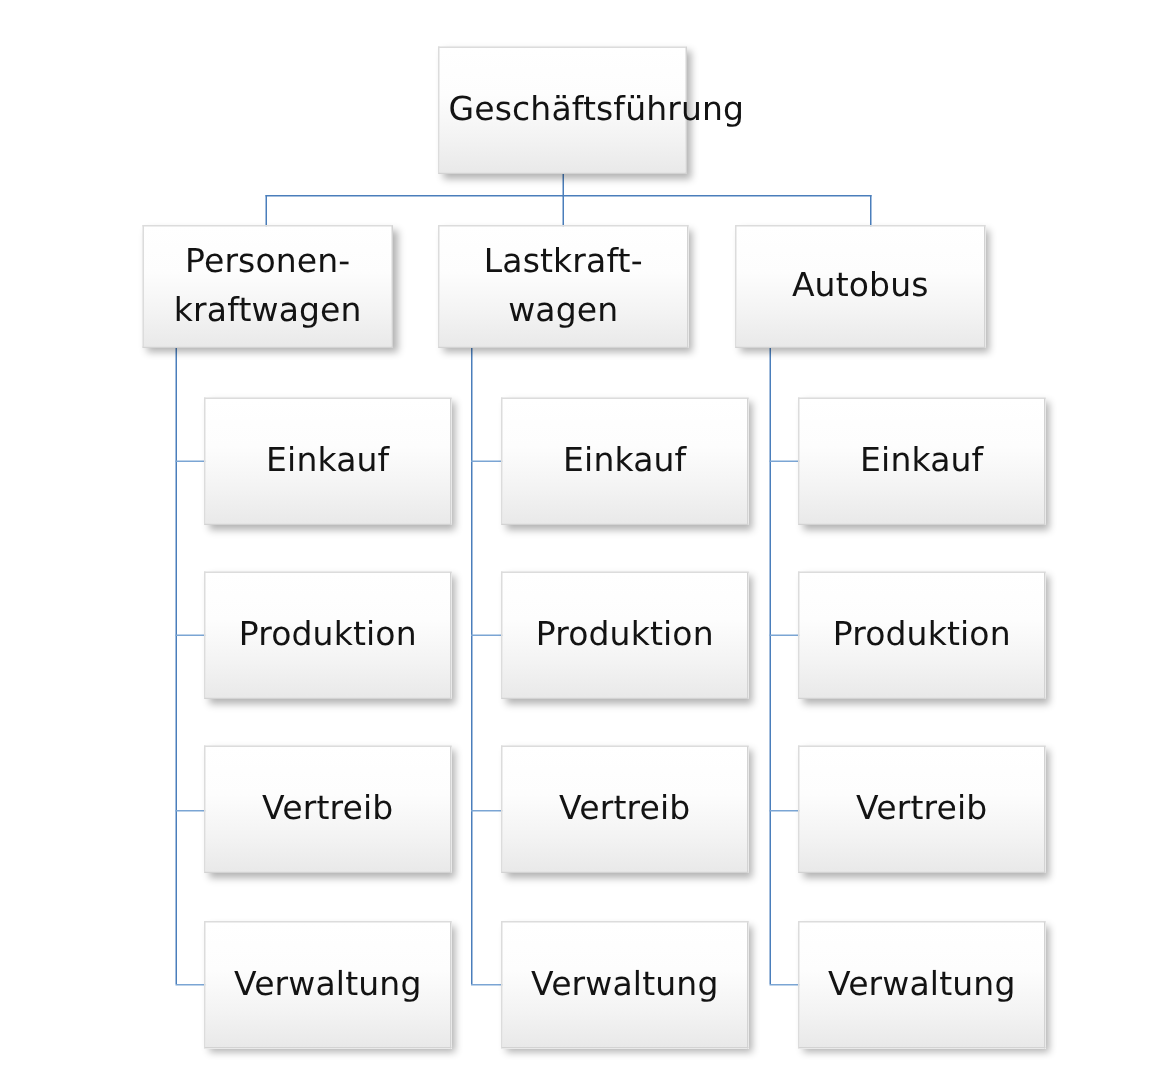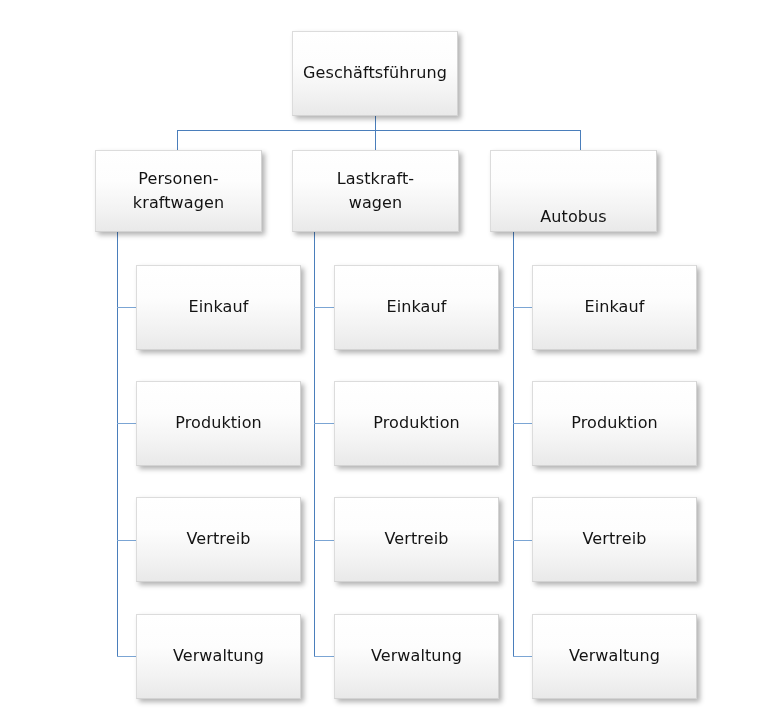--- a/index.html
+++ b/index.html
@@ -32,21 +32,21 @@
     background: linear-gradient(to bottom,
                 #ffffff 0%,
                 #fdfdfd 38%,
                 #f3f3f3 72%,
                 #e9e9e9 100%);
     border: 1px solid #d3d3d3;
     border-top-color: #dcdcdc;
     border-left-color: #dcdcdc;
     box-shadow: 3px 3px 5px rgba(0,0,0,0.30);
     color: #131313;
-    font-size: 16px;
+    font-size: 22px;
     line-height: 1.52;
     letter-spacing: 0.1px;
     z-index: 3;
     padding: 2px 6px;
     white-space: pre-line;
   }
 
   .node-label {
     display: block;
     width: 100%;
@@ -104,21 +104,21 @@
   </div>
 
   <div class="node" style="left:95px; top:150px; width:167px; height:82px;">
     <span class="node-label">Personen-
 kraftwagen</span>
   </div>
   <div class="node" style="left:292px; top:150px; width:167px; height:82px;justify-content:flex-end;">
     <span class="node-label">Lastkraft-
 wagen</span>
   </div>
-  <div class="node" style="left:490px; top:150px; width:167px; height:82px;align-items:flex-end;">
+  <div class="node" style="left:490px; top:150px; width:167px; height:82px;">
     <span class="node-label">Autobus</span>
   </div>
 
   <div class="node" style="left:136px; top:265px; width:165px; height:85px;">
     <span class="node-label">Einkauf</span>
   </div>
   <div class="node" style="left:136px; top:381px; width:165px; height:85px;">
     <span class="node-label">Produktion</span>
   </div>
   <div class="node" style="left:136px; top:497px; width:165px; height:85px;">

